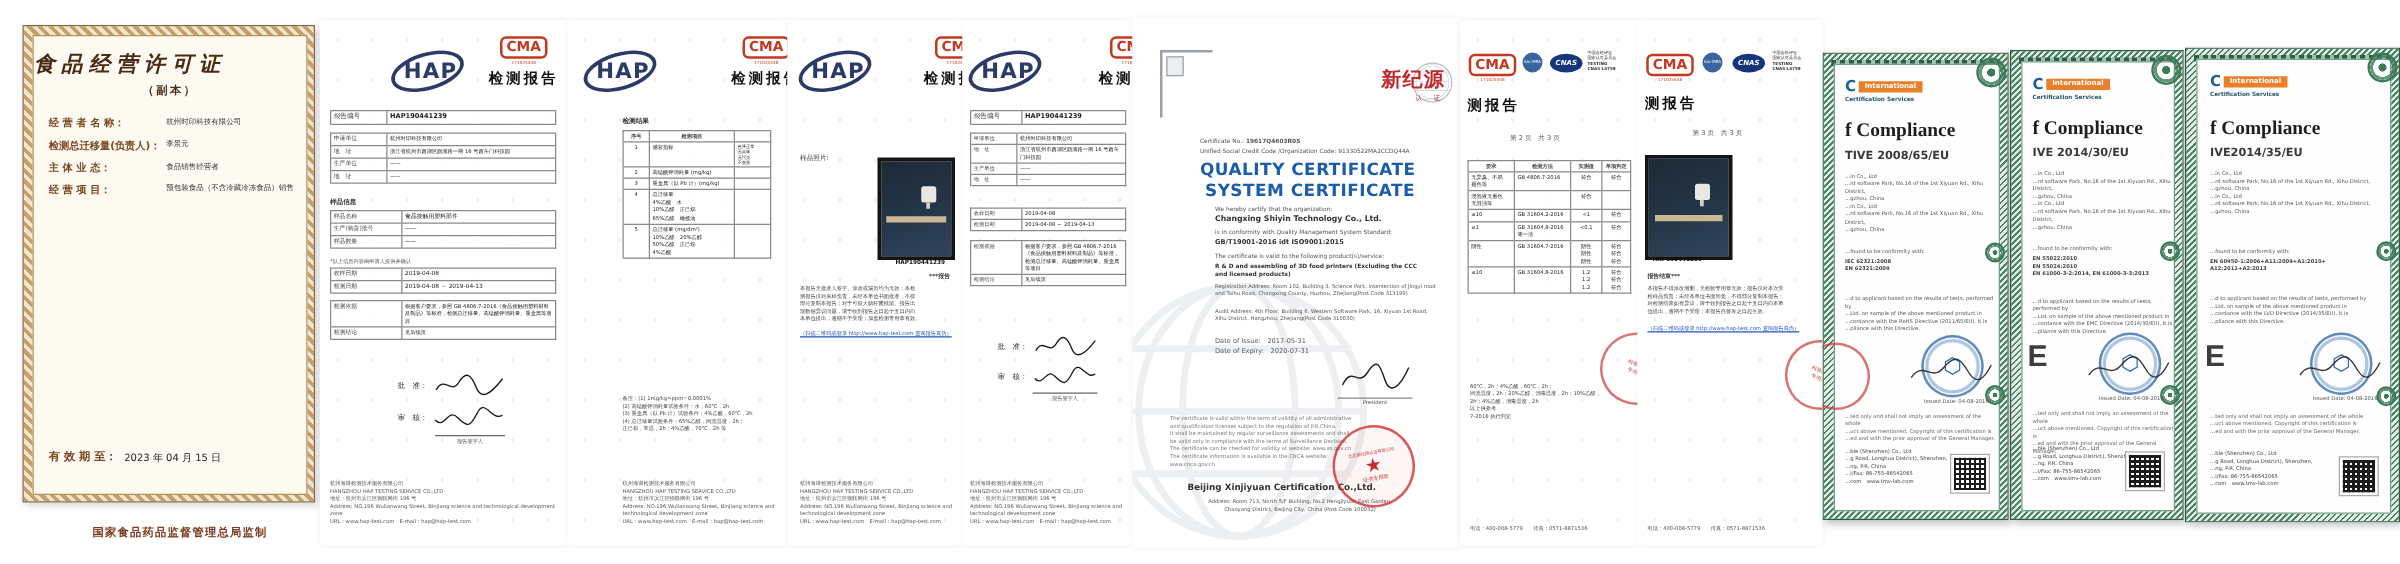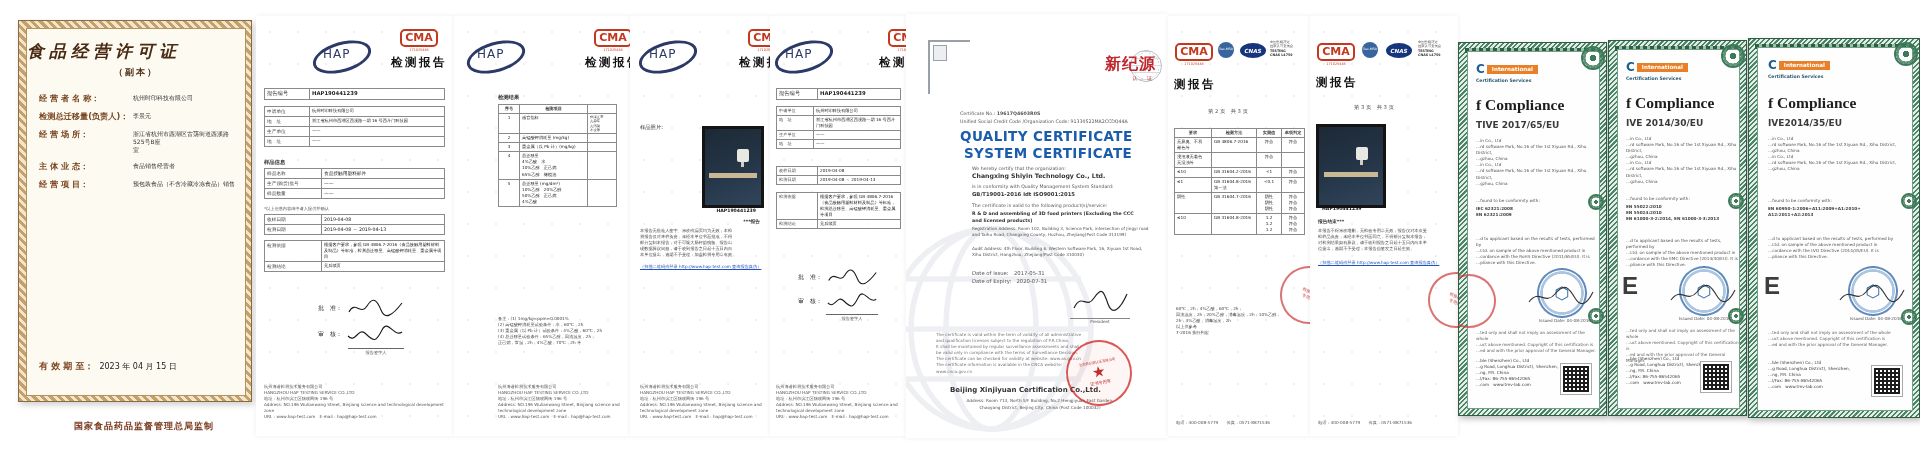--- a/index.html
+++ b/index.html
@@ -31,21 +31,21 @@
   .lic-row{display:flex;margin-bottom:7.5px;align-items:flex-start;}
   .lic-label{width:94px;flex:none;color:#7a4520;font-weight:bold;font-size:8.2px;line-height:1.25;white-space:pre-line;}
   .lic-value{flex:1;color:#333;font-size:6px;line-height:1.35;white-space:pre-line;padding-top:1px;}
   .lic-valid{position:absolute;left:12px;bottom:22px;display:flex;}
   .lic-footer{position:absolute;left:56px;top:400px;color:#7a3b20;font-weight:bold;font-size:9px;letter-spacing:1px;}
 
   
   .hap-logo{position:absolute;width:58px;height:34px;}
   .hap-ell{position:absolute;left:0;top:4px;width:54px;height:24px;border:3px solid #2c3a68;
            border-radius:50%;transform:rotate(-16deg);}
-  .hap-txt{position:absolute;left:11px;top:9px;font-weight:normal;font-size:12px;color:#2c3a68;letter-spacing:1px;}
+  .hap-txt{position:absolute;left:11px;top:9px;font-weight:bold;font-size:17px;color:#2c3a68;letter-spacing:1px;}
   .cma-wrap{position:absolute;width:66px;text-align:center;}
   .cma-box{display:inline-block;border:2px solid #c2391f;border-radius:5px;padding:0 3px;
            font-weight:800;font-size:11px;color:#c2391f;line-height:1.25;}
   .cma-num{font-size:3.4px;color:#c2391f;margin-top:1px;}
   .jcbg{font-weight:800;font-size:11.5px;letter-spacing:2.5px;color:#111;margin-top:3px;}
   .tbl{position:absolute;border-top:1px solid #8a8a8a;border-left:1px solid #8a8a8a;background:rgba(255,255,255,.6);}
   .trow{display:flex;}
   .tc{border-right:1px solid #8a8a8a;border-bottom:1px solid #8a8a8a;padding:1px 2px;
       white-space:pre-line;overflow:hidden;}
   .lblc{color:#444;}
@@ -131,25 +131,20 @@
               <span class="lic-value">杭州时印科技有限公司</span>
             </div>
 
 
             <div class="lic-row">
               <span class="lic-label">检测总迁移量(负责人)：</span>
               <span class="lic-value">李景元</span>
             </div>
 
 
-            <div class="lic-row">
-              <span class="lic-label">经 营 场 所：</span>
-              <span class="lic-value">浙江省杭州市西湖区古荡街道西溪路525号B座
-室</span>
-            </div>
 
             <div class="lic-row">
               <span class="lic-label">主 体 业 态：</span>
               <span class="lic-value">食品销售经营者</span>
             </div>
 
             <div class="lic-row">
               <span class="lic-label">经 营 项 目：</span>
               <span class="lic-value">预包装食品（不含冷藏冷冻食品）销售</span>
             </div>
@@ -671,21 +666,21 @@
         <div class="rosette" style="right:-5px;top:40%;width:12px;height:12px;"></div>
         <div class="rosette" style="right:-5px;top:72%;width:12px;height:12px;"></div>
         <div class="abs" style="left:8px;top:10px;">
           <div class="ce-brand">
             <span class="ce-c">C</span>
             <span class="ce-intl">International</span>
           </div>
           <div class="ce-brand-sub">Certification Services</div>
         </div>
         <div class="abs ce-title" style="left:8px;top:44px;">f Compliance</div>
-        <div class="abs ce-dir" style="left:8px;top:68px;">TIVE 2017/65/EU</div>
+        <div class="abs ce-dir" style="left:8px;top:68px;">TIVE 2008/65/EU</div>
         <div class="abs" style="left:8px;top:86px;width:122px;color:#555;">
 
         <div class="t4">…in Co., Ltd</div>
             <div class="t4">…rd software Park, No.16 of the 1st Xiyuan Rd., Xihu District,</div>
             <div class="t4">…gzhou, China</div>
             <div class="t4">…in Co., Ltd</div>
             <div class="t4">…rd software Park, No.16 of the 1st Xiyuan Rd., Xihu District,</div>
             <div class="t4">…gzhou, China</div>
           </div>
         <div class="abs t4 grey" style="left:8px;top:146px;">…found to be conformity with:</div>

